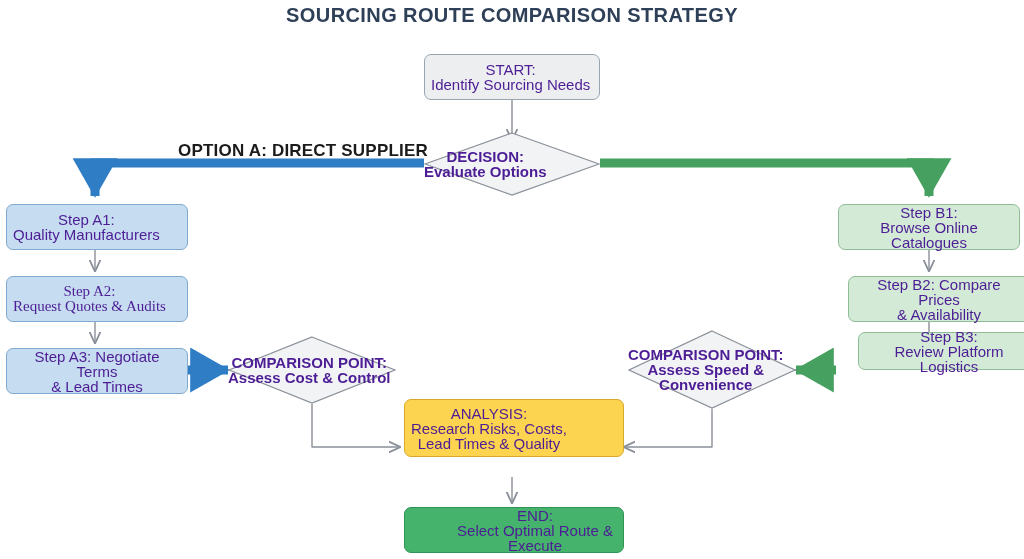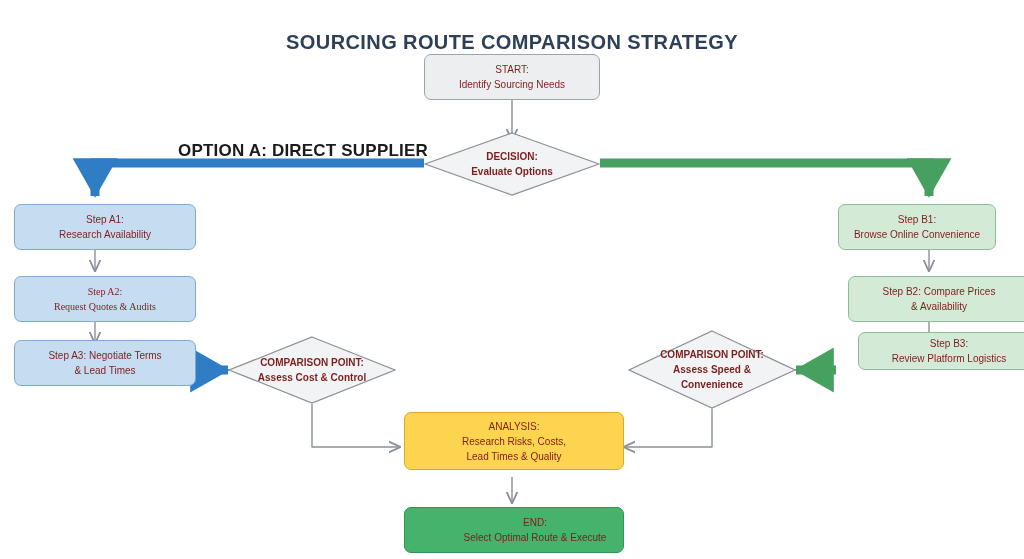--- a/index.html
+++ b/index.html
@@ -11,40 +11,39 @@
     position:relative;
   }
   #stage{position:absolute;inset:0;}
   #wires{position:absolute;left:0;top:0;width:1024px;height:559px;pointer-events:none;}
 
   .title{
     position:absolute;left:0;top:4px;width:1024px;
     text-align:center;
     font-size:20px;font-weight:bold;letter-spacing:.4px;
     color:#2e4057;
-    margin-top:27px;
   }
 
   .node{
     position:absolute;
     box-sizing:border-box;
-    display:flex;align-items:center;justify-content:center;
+    display:flex;align-items:center;justify-content:flex-start;
     text-align:center;
-    color:#7f1d1d;
-    font-size:10px;
+    color:#4c1d95;
+    font-size:15px;
     line-height:15px;
     z-index:3;
   }
   .box{
     border:1px solid #9aa4ad;
     border-radius:7px;
     padding:4px 6px;
   }
   .box.start{background:#eceef0;border-color:#9aa4ad;}
-  .box.blue{background:#c6dcf0;border-color:#7fa9cf;margin-left:8px;}
+  .box.blue{background:#c6dcf0;border-color:#7fa9cf;}
   .box.green{background:#d3ead6;border-color:#8ebd97;}
   .box.amber{background:#fcd44f;border-color:#d9a92c;}
   .box.end{background:#45b36b;border-color:#2f9455;padding-left:48px;}
 
   .diamond{
     background:transparent;
     border:none;
   }
   .diamond .dshape{
     position:absolute;inset:0;
@@ -122,42 +121,42 @@
     </svg>
     <div class="dlabel">
       <div>DECISION:</div>
       <div>Evaluate Options</div>
     </div>
   </div>
 
   <div class="node box blue" style="left:6px;top:204px;width:182px;height:46px;">
     <div>
       <div>Step A1:</div>
-      <div>Research Availability</div>
+      <div>Quality Manufacturers</div>
     </div>
   </div>
 
   <div class="node box blue" style="left:6px;top:276px;width:182px;height:46px;font-family:Liberation Serif, serif;">
     <div>
       <div>Step A2:</div>
       <div>Request Quotes &amp; Audits</div>
     </div>
   </div>
 
-  <div class="node box blue" style="left:6px;top:340px;width:182px;height:46px;">
+  <div class="node box blue" style="left:6px;top:348px;width:182px;height:46px;">
     <div>
       <div>Step A3: Negotiate Terms</div>
       <div>&amp; Lead Times</div>
     </div>
   </div>
 
-  <div class="node box green" style="left:838px;top:204px;width:158px;height:46px;">
+  <div class="node box green" style="left:838px;top:204px;width:182px;height:46px;">
     <div>
       <div>Step B1:</div>
-      <div>Browse Online Convenience</div>
+      <div>Browse Online Catalogues</div>
     </div>
   </div>
 
   <div class="node box green" style="left:848px;top:276px;width:182px;height:46px;">
     <div>
       <div>Step B2: Compare Prices</div>
       <div>&amp; Availability</div>
     </div>
   </div>
 
@@ -182,21 +181,21 @@
     <svg class="dshape" viewBox="0 0 168 79" preserveAspectRatio="none">
       <polygon points="84,1 167,40 84,78 1,40" fill="#f2f3f5" stroke="#8a9099" stroke-width="1.2"></polygon>
     </svg>
     <div class="dlabel">
       <div>COMPARISON POINT:</div>
       <div>Assess Speed &amp;</div>
       <div>Convenience</div>
     </div>
   </div>
 
-  <div class="node box amber" style="left:404px;top:412px;width:220px;height:58px;">
+  <div class="node box amber" style="left:404px;top:399px;width:220px;height:58px;">
     <div>
       <div>ANALYSIS:</div>
       <div>Research Risks, Costs,</div>
       <div>Lead Times &amp; Quality</div>
     </div>
   </div>
 
   <div class="node box end" style="left:404px;top:507px;width:220px;height:46px;">
     <div>
       <div>END:</div>

